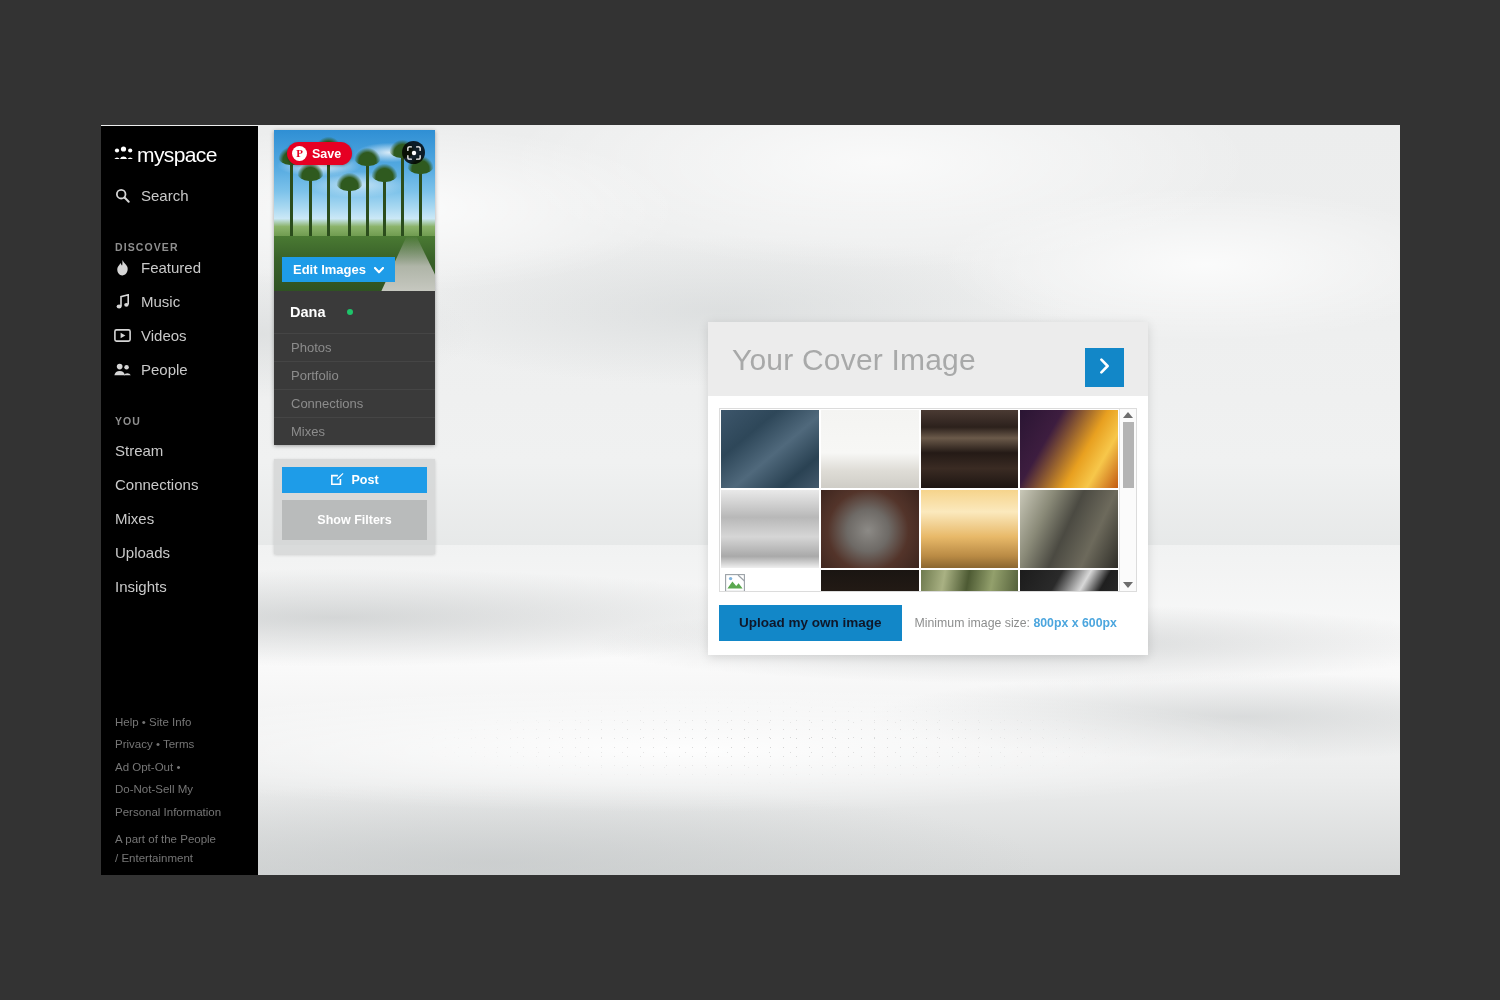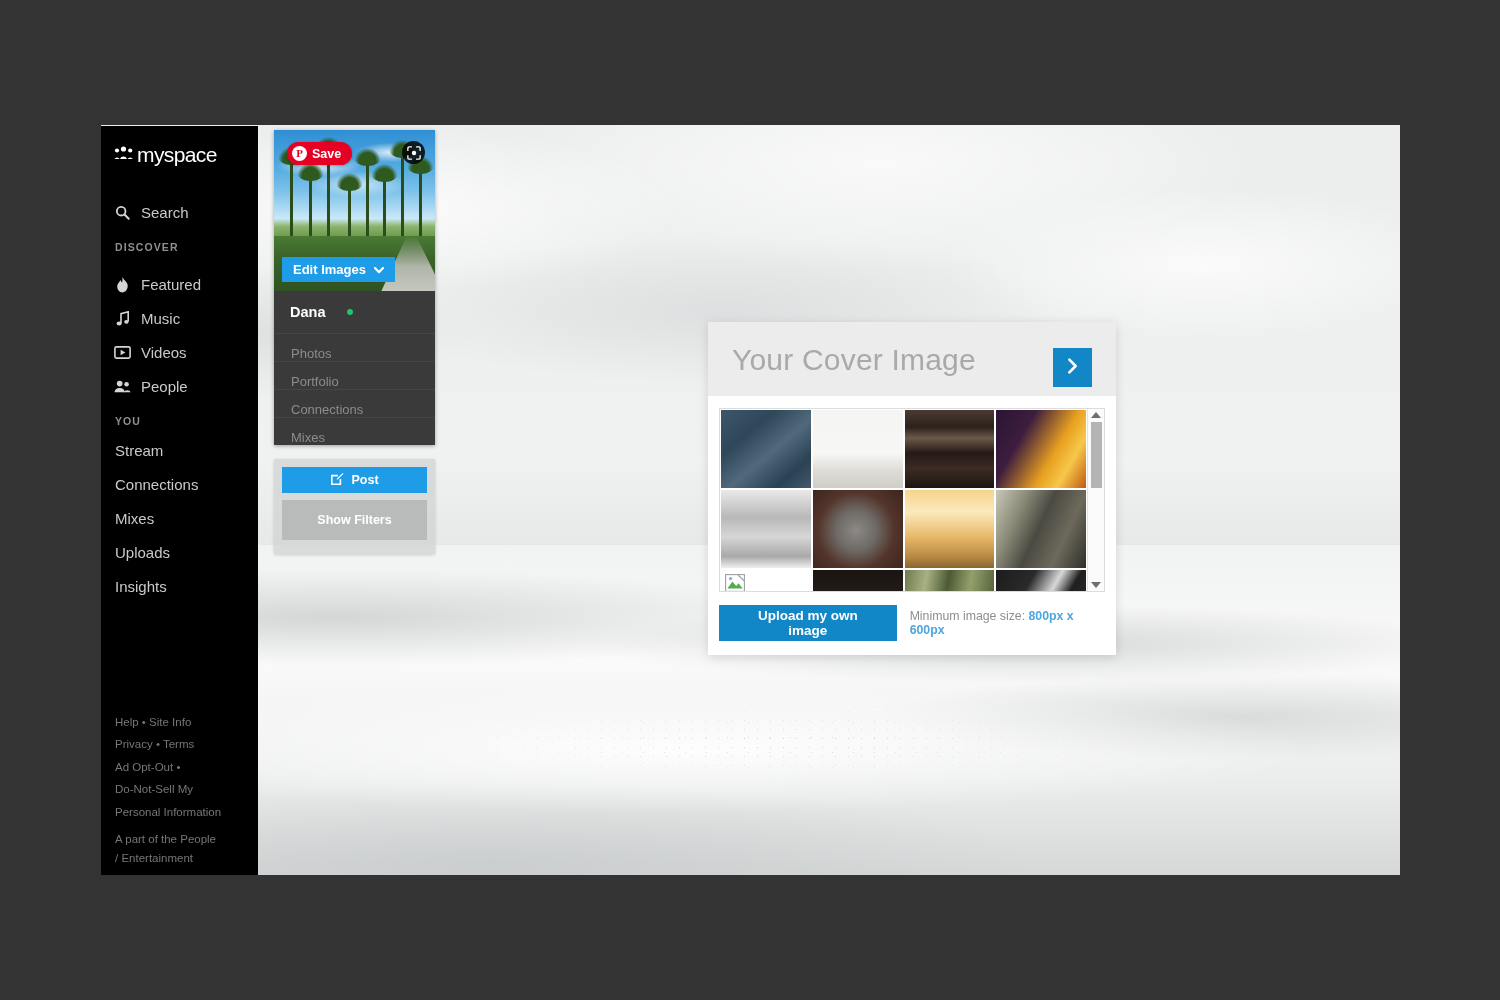--- a/index.html
+++ b/index.html
@@ -107,21 +107,21 @@
   }
   #logo .dots { display: block; }
   #logo .wordmark {
     color: #ffffff;
     font-size: 21px;
     letter-spacing: -.6px;
     font-weight: 400;
   }
   .nav-row {
     display: flex;
-    align-items: flex-end;
+    align-items: flex-start;
     gap: 10px;
     padding: 0 0 0 13px;
     height: 34px;
     color: #c9c9c9;
     font-size: 15px;
     cursor: pointer;
   }
   .nav-row .ico {
     width: 17px; height: 17px;
     display: inline-flex;
@@ -287,21 +287,21 @@
   }
   #online-dot {
     width: 6px; height: 6px;
     border-radius: 50%;
     background: #1ec46a;
   }
   .profile-link {
     padding: 0 0 0 17px;
     height: 28px;
     display: flex;
-    align-items: flex-end;
+    align-items: center;
     color: #8c8c8c;
     font-size: 13px;
     border-top: 1px solid #454545;
     cursor: pointer;
   }
 
   #action-card {
     width: 161px;
     margin-top: 14px;
     padding: 8px 8px 14px 8px;
@@ -334,21 +334,21 @@
     border: 0;
     cursor: pointer;
     font-family: "Liberation Sans", sans-serif;
   }
 
   
   #cover-modal {
     position: absolute;
     left: 607px;
     top: 197px;
-    width: 408px;
+    width: 440px;
     z-index: 30;
     box-shadow: 0 2px 10px rgba(0,0,0,.13);
   }
   #modal-head {
     background: #ececec;
     padding: 22px 24px 20px 24px;
     position: relative;
   }
   #modal-title {
     color: #a8a9a9;
@@ -441,21 +441,21 @@
   #modal-foot {
     display: flex;
     align-items: center;
     gap: 13px;
     margin-top: 13px;
   }
   #upload-btn {
     height: 36px;
     padding: 0 20px;
     background: #1287c8;
-    color: #ffffff;
+    color: #0f172a;
     font-size: 13.5px;
     font-weight: 700;
     border: 0;
     cursor: pointer;
     font-family: "Liberation Sans", sans-serif;
     text-align: center;
   }
   #min-size {
     color: #8d8e8e;
     font-size: 12.3px;

